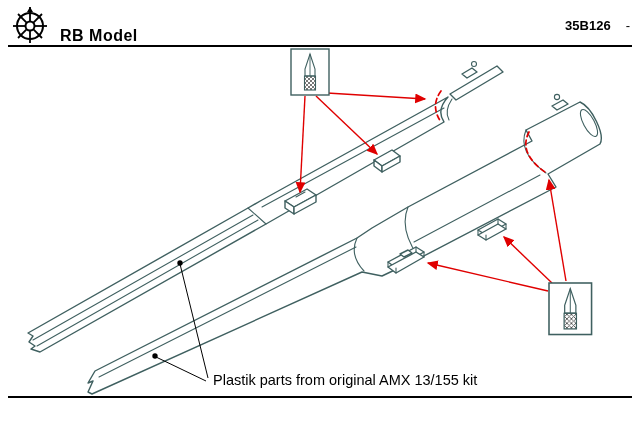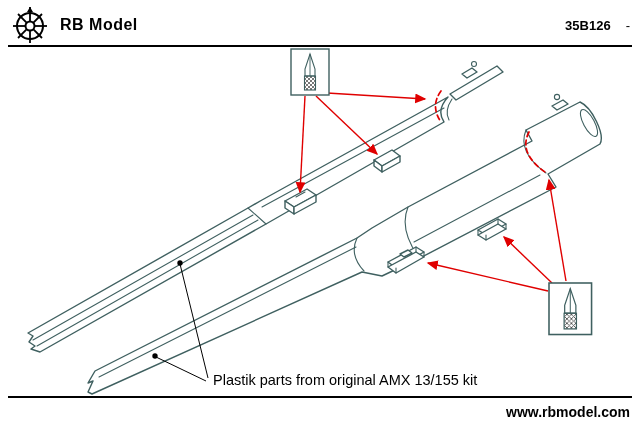--- a/index.html
+++ b/index.html
@@ -4,21 +4,21 @@
 <style>
   html,body{margin:0;padding:0;background:#e8e8e8;}
   .sheet{
     position:relative;width:640px;height:427px;background:#ffffff;
     font-family:"Liberation Sans", sans-serif;color:#000;overflow:hidden;
     margin:0 auto;
   }
   
   .hdr{position:absolute;top:6px;left:8px;right:10px;height:38px;
        display:flex;align-items:center;justify-content:space-between;}
-  .brand{display:flex;align-items:center;gap:6px;}
+  .brand{display:flex;align-items:flex-end;gap:6px;}
   .brand-text{font-size:16px;font-weight:bold;letter-spacing:.5px;}
   .product{font-size:13px;display:flex;gap:15px;align-items:baseline;}
   .product .code{font-weight:bold;}
   .rule{position:absolute;left:8px;right:8px;height:2px;background:#000;}
   .rule-top{top:45px;}
   .rule-bottom{bottom:29px;}
   
   .ftr{position:absolute;bottom:7px;right:10px;font-size:14px;font-weight:bold;}
   
   .drawing{position:absolute;top:0;left:0;width:640px;height:427px;}
@@ -155,17 +155,14 @@
       <span class="brand-text">RB Model</span>
     </div>
     <div class="product">
       <span class="code">35B126</span>
       <span>-</span>
     </div>
   </header>
   <div class="rule rule-top"></div>
 
   <div class="rule rule-bottom"></div>
-  <footer class="ftr">
-    <span>www.rbmodel.com</span>
-  </footer>
 
 </div>
 
 </body></html>

